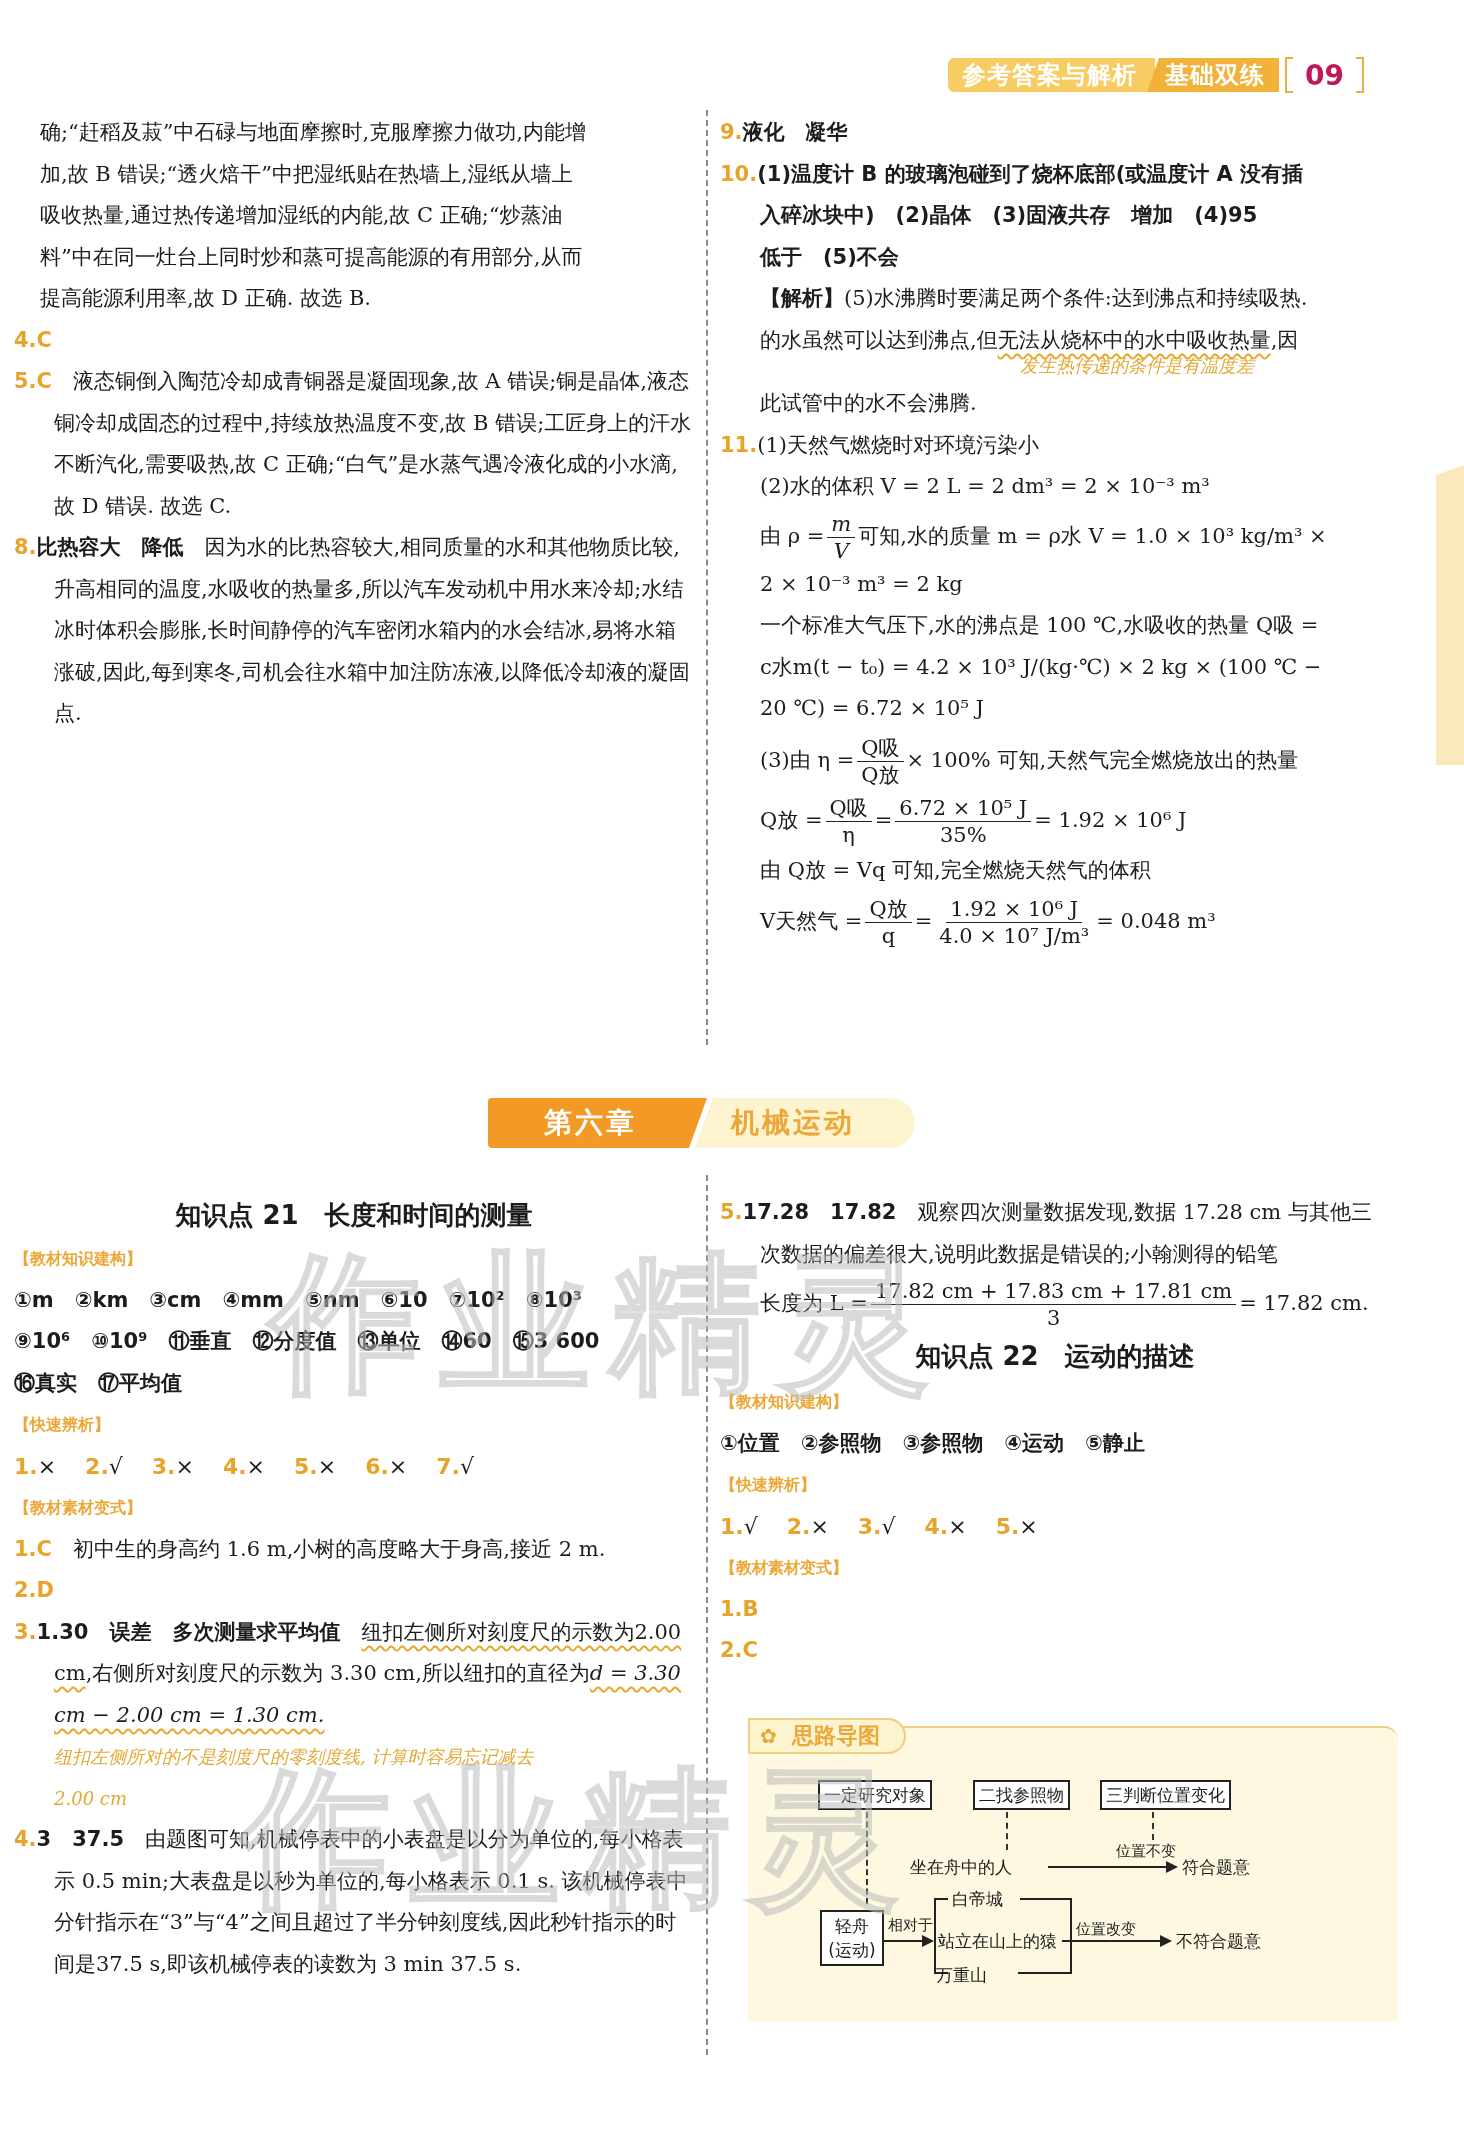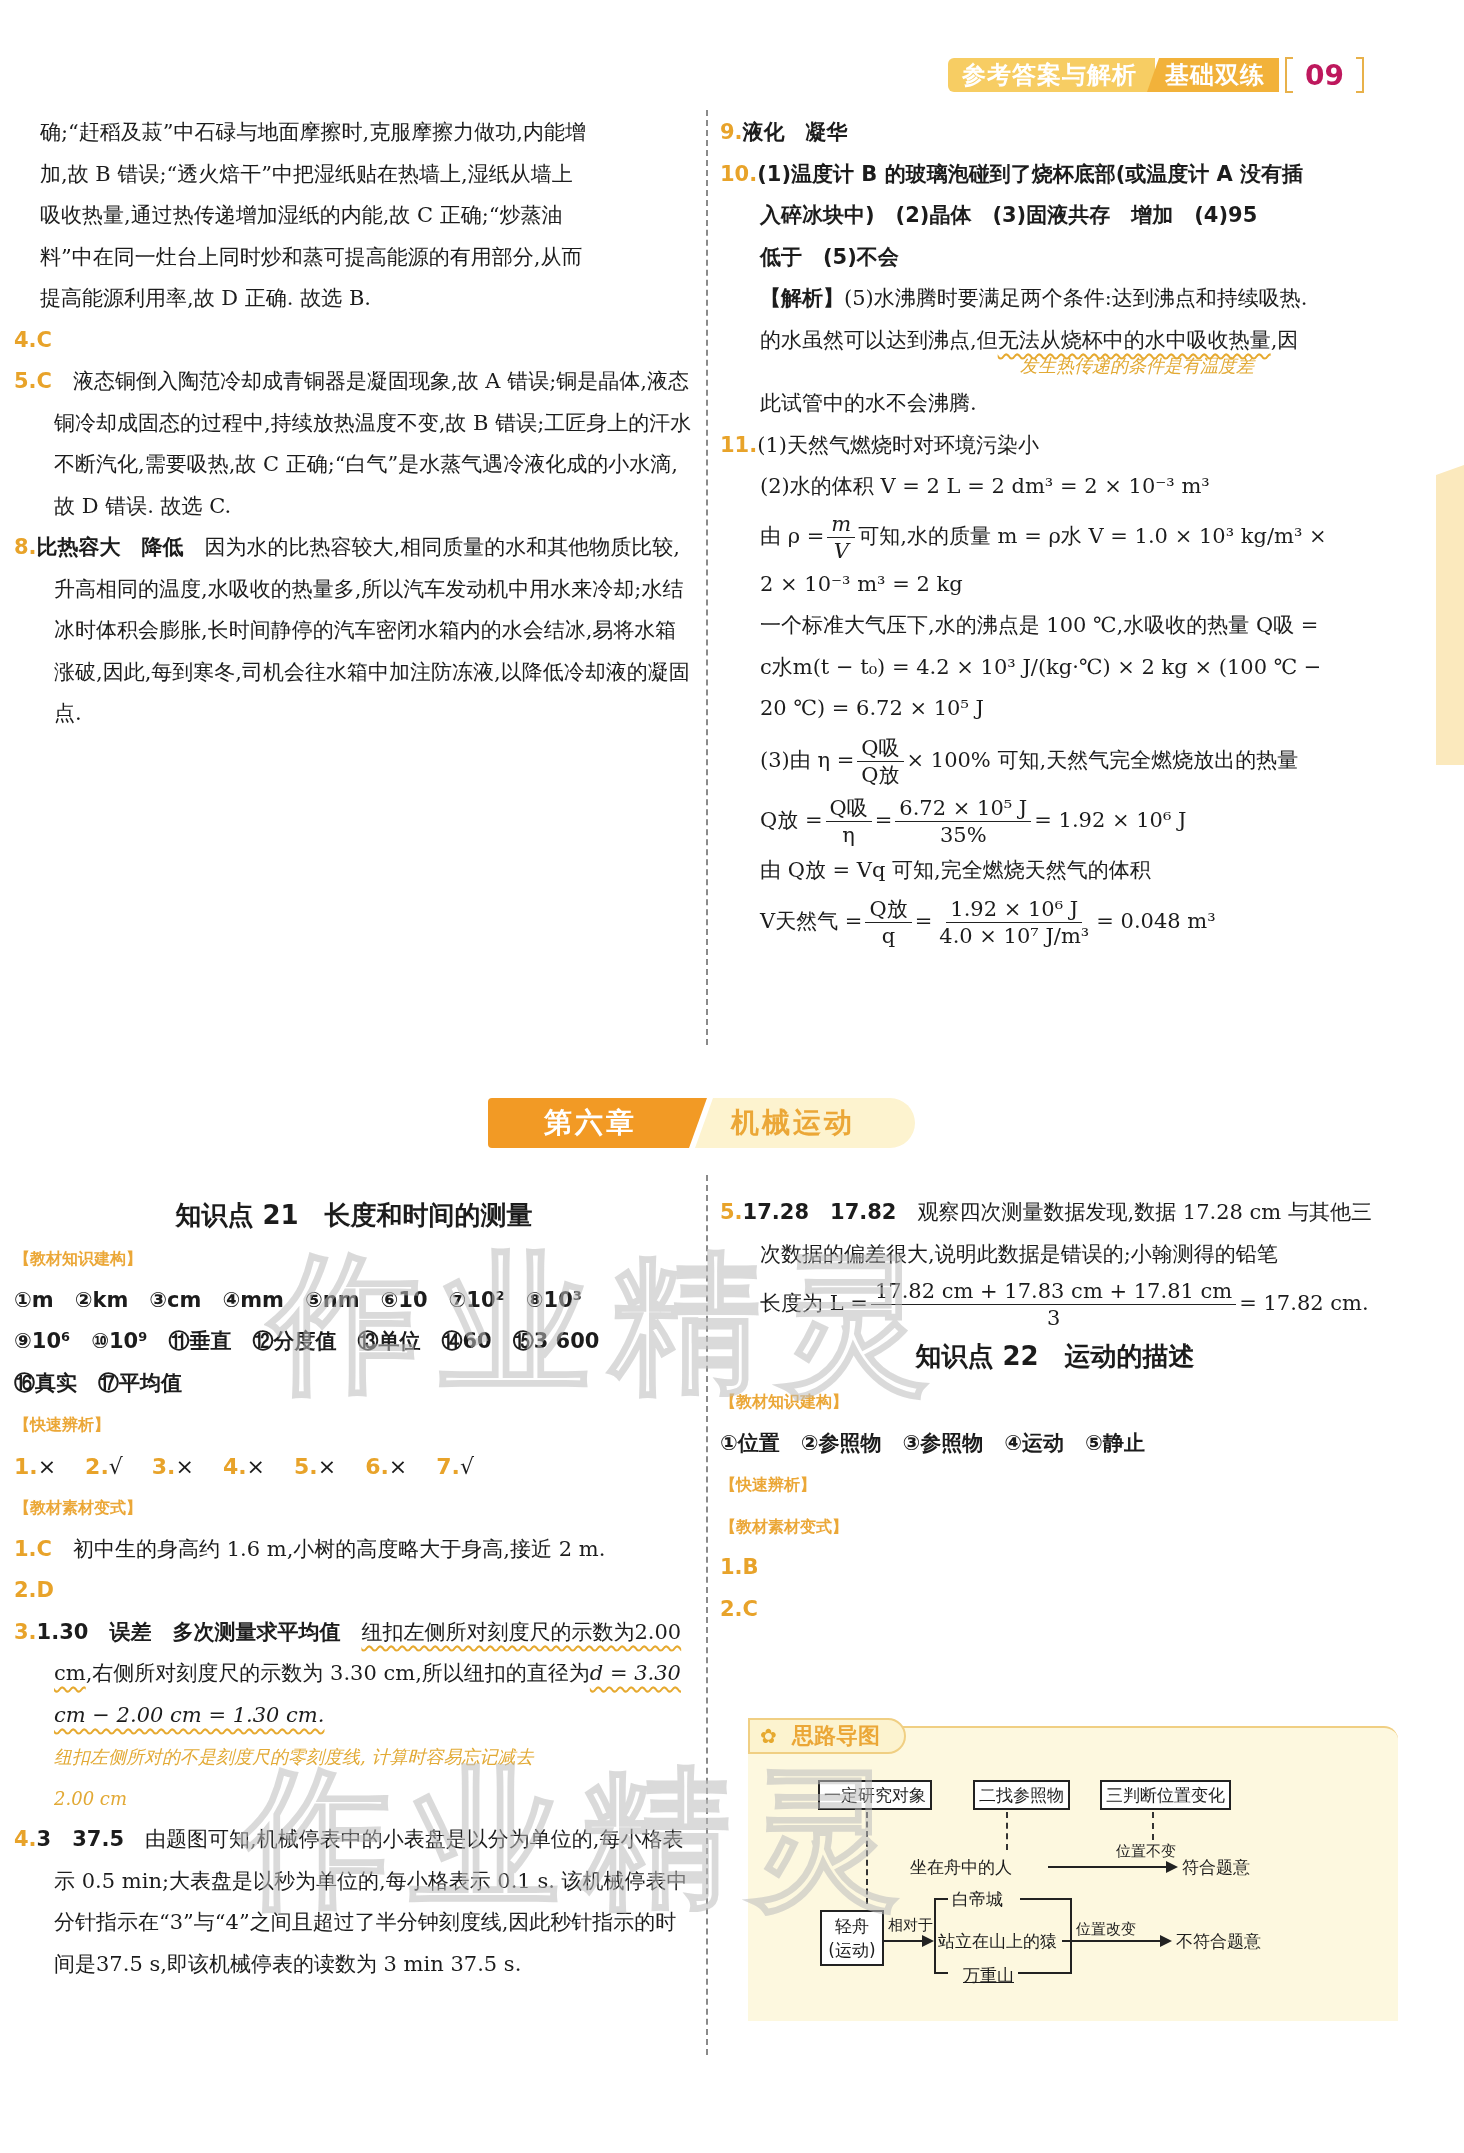--- a/index.html
+++ b/index.html
@@ -160,20 +160,27 @@
 <div class="col col-r" style="top:1192px;">
   <div class="hang"><span class="num">5.</span><span class="ans">17.28　17.82</span>　<span>观察四次测量数据发现,数据 17.28 cm 与其他三次数据的偏差很大,说明此数据是错误的;小翰测得的铅笔</span></div>
   <div class="ind" style="line-height:56px;"><span>长度为 L =</span><span class="frac">
         <span class="t">17.82 cm + 17.83 cm + 17.81 cm</span>
         <span class="b">3</span>
       </span><span>= 17.82 cm.</span></div>
   <div class="kp-title" style="line-height:50px;">知识点 22　运动的描述</div>
   <div class="sec">【教材知识建构】</div>
   <div class="ans">①位置　②参照物　③参照物　④运动　⑤静止</div>
   <div class="sec">【快速辨析】</div>
+  <div class="sans" style="font-size:22px;">
+    <span class="num">1.</span><span>√</span>　
+    <span class="num">2.</span><span>×</span>　
+    <span class="num">3.</span><span>√</span>　
+    <span class="num">4.</span><span>×</span>　
+    <span class="num">5.</span><span>×</span>
+  </div>
   <div class="sec">【教材素材变式】</div>
   <div><span class="num">1.</span><span class="num">B</span></div>
   <div><span class="num">2.</span><span class="num">C</span></div>
 </div>
 
 <div class="mm">
   <div class="mbox" style="left:70px;top:52px;">一定研究对象</div>
   <div class="mbox" style="left:225px;top:52px;">二找参照物</div>
 
   <div class="mbox" style="left:352px;top:52px;">三判断位置变化</div>
@@ -193,21 +200,21 @@
     <div>(运动)</div>
   </div>
   <div class="mtxt" style="left:140px;top:186px;font-size:15px;">相对于</div>
   <div class="line" style="left:136px;top:212px;width:40px;height:2px;"></div>
   <div class="arr" style="left:174px;top:207px;"></div>
   <div class="line" style="left:186px;top:170px;width:2px;height:76px;"></div>
   <div class="line" style="left:186px;top:170px;width:14px;height:2px;"></div>
   <div class="line" style="left:186px;top:244px;width:14px;height:2px;"></div>
   <div class="mtxt" style="left:204px;top:160px;">白帝城</div>
   <div class="mtxt" style="left:190px;top:202px;">站立在山上的猿</div>
-  <div class="mtxt" style="left:215px;top:236px;text-decoration:underline;">万重山</div>
+  <div class="mtxt" style="left:188px;top:236px;">万重山</div>
   <div class="line" style="left:272px;top:170px;width:52px;height:2px;"></div>
   <div class="line" style="left:270px;top:244px;width:54px;height:2px;"></div>
   <div class="line" style="left:322px;top:170px;width:2px;height:76px;"></div>
   <div class="mtxt" style="left:328px;top:190px;font-size:15px;">位置改变</div>
   <div class="line" style="left:314px;top:212px;width:100px;height:2px;"></div>
   <div class="arr" style="left:412px;top:207px;"></div>
   <div class="mtxt" style="left:428px;top:202px;">不符合题意</div>
 </div>
 <div class="mm-tag"><span class="ic">✿</span><span>思路导图</span></div>
 

